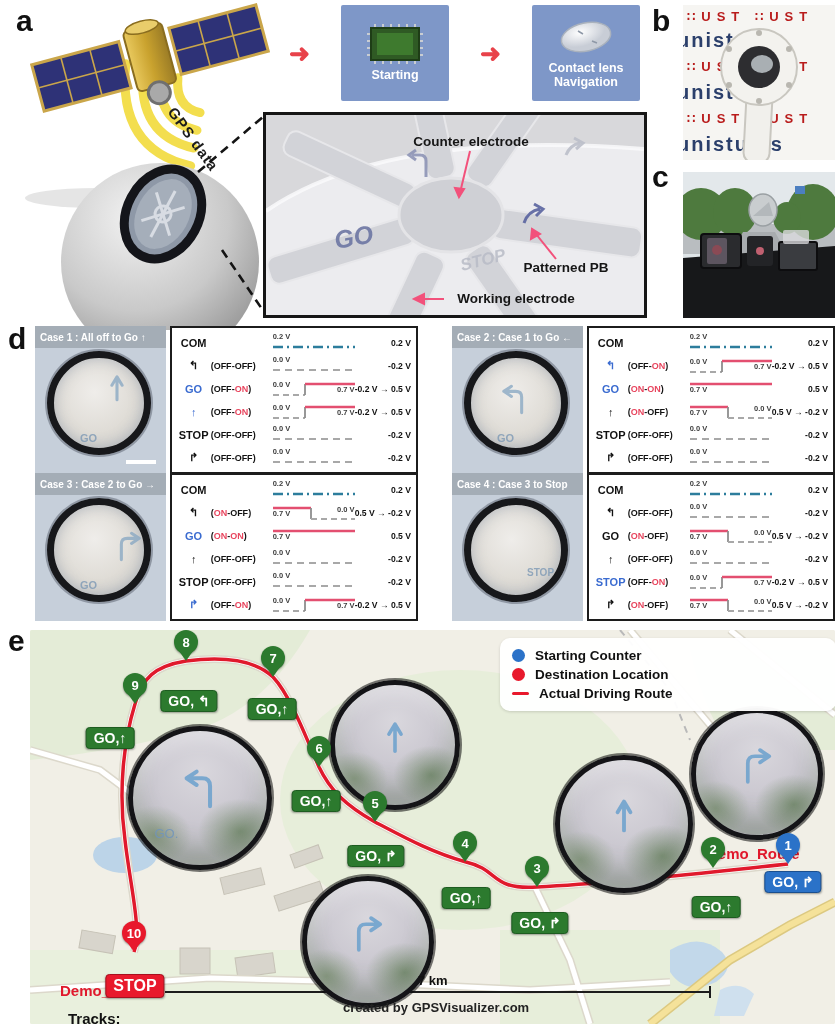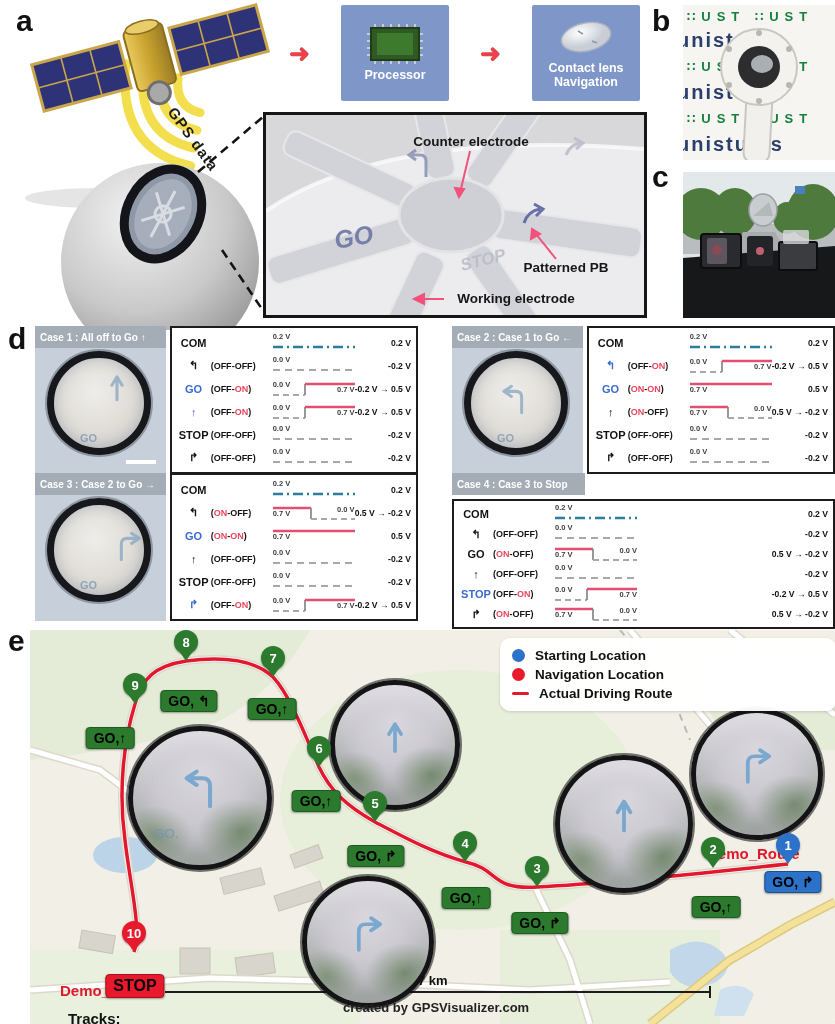--- a/index.html
+++ b/index.html
@@ -13,21 +13,21 @@
   .flowbox{width:108px;height:96px;background:#7e97c8;border-radius:2px;display:flex;flex-direction:column;
            align-items:center;justify-content:center;gap:4px;}
   .flowbox .lbl{color:#fff;font-weight:bold;font-size:12.5px;text-align:center;line-height:1.15;white-space:pre-line;}
   .flowarrow{flex:1;text-align:center;color:#e8424a;font-size:25px;font-weight:bold;line-height:1;}
   .detailbox{position:absolute;left:263px;top:112px;width:384px;height:206px;background:#efeff2;
              border:3px solid #161616;box-sizing:border-box;overflow:hidden;}
 
   
   .photo-b{position:absolute;left:683px;top:5px;width:152px;height:155px;background:#f6f5f2;overflow:hidden;}
   .patrow{position:absolute;white-space:nowrap;font-weight:bold;}
-  .patrow.red{color:#15803d;font-size:13px;letter-spacing:6px;}
+  .patrow.red{color:#b91c1c;font-size:13px;letter-spacing:6px;}
   .patrow.navy{color:#2b3f6b;font-size:20px;letter-spacing:2px;}
   .photo-c{position:absolute;left:683px;top:172px;width:152px;height:146px;background:#dfe5e8;overflow:hidden;}
 
   
   .case{position:absolute;width:383px;height:148px;display:flex;gap:4px;}
   .case-left{width:133px;display:flex;flex-direction:column;}
   .case-title{height:22px;background:#a4adb6;color:#fff;font-weight:bold;font-size:10px;
               display:flex;align-items:center;padding-left:5px;box-sizing:border-box;white-space:nowrap;}
   .case-photo{position:relative;flex:1;background:#c6cfda;overflow:hidden;}
   .dish{position:absolute;left:12px;top:3px;width:104px;height:104px;border-radius:50%;
@@ -57,21 +57,21 @@
            radial-gradient(40% 32% at 16% 78%, rgba(86,122,68,.45), rgba(86,122,68,0) 70%),
            radial-gradient(circle at 50% 30%, #d9d7dd 0%, #c6c3cc 60%, #b3b0ba 100%);}
   .inset .gotext{position:absolute;left:16%;bottom:18%;font-weight:normal;color:#6f94bd;opacity:.85;font-size:13px;}
   .pin{position:absolute;width:24px;height:24px;border-radius:50%;color:#fff;font-weight:bold;font-size:13px;
        display:flex;align-items:center;justify-content:center;z-index:6;box-shadow:0 1px 2px rgba(0,0,0,.4);}
   .pin:after{content:"";position:absolute;left:50%;top:21px;transform:translateX(-50%);
              border:7px solid transparent;border-top-width:10px;border-bottom-width:0;}
   .pin.green{background:#2c7a2e;} .pin.green:after{border-top-color:#2c7a2e;}
   .pin.blue{background:#2b72c8;}  .pin.blue:after{border-top-color:#2b72c8;}
   .pin.red{background:#e8192c;}   .pin.red:after{border-top-color:#e8192c;}
-  .cpl{position:absolute;transform:translate(-50%,-50%);padding:2px 7px;border-radius:4px;color:#000000;
+  .cpl{position:absolute;transform:translate(-50%,-50%);padding:2px 7px;border-radius:4px;color:#ffffff;
        font-weight:bold;font-size:14px;white-space:nowrap;z-index:7;box-shadow:0 1px 2px rgba(0,0,0,.35);}
   .cpl.green{background:#2c7a2e;border:1px solid #1d5c20;}
   .cpl.blue{background:#2b72c8;border:1px solid #1a4f8f;}
   .cpl.red{background:#e8192c;border:1px solid #a80f1e;font-size:16px;}
   .legend{position:absolute;left:470px;top:8px;width:312px;background:rgba(255,255,255,.96);border-radius:10px;
           padding:8px 12px;z-index:9;box-shadow:0 1px 3px rgba(0,0,0,.15);}
   .lgrow{display:flex;align-items:center;gap:10px;height:19px;font-weight:bold;font-size:13.5px;color:#111;}
   .lgdot{width:13px;height:13px;border-radius:50%;flex:0 0 auto;}
   .lgline{width:17px;height:3px;border-radius:2px;flex:0 0 auto;}
   .maptext{position:absolute;font-weight:bold;z-index:8;white-space:nowrap;}
@@ -151,21 +151,21 @@
     <div class="flowbox">
       <svg width="64" height="40">
         <g stroke="#c9cdd2" stroke-width="2">
           <path d="M12 4 V0 M20 4 V0 M28 4 V0 M36 4 V0 M44 4 V0 M52 4 V0"></path>
           <path d="M12 36 V40 M20 36 V40 M28 36 V40 M36 36 V40 M44 36 V40 M52 36 V40"></path>
           <path d="M8 10 H4 M8 17 H4 M8 24 H4 M8 31 H4 M56 10 H60 M56 17 H60 M56 24 H60 M56 31 H60"></path>
         </g>
         <rect x="8" y="4" width="48" height="32" fill="#2f5a24" stroke="#1e3d16" stroke-width="2"></rect>
         <rect x="14" y="9" width="36" height="22" fill="#3e7a2e"></rect>
       </svg>
-      <div class="lbl">Processor</div>
+      <div class="lbl">Starting</div>
     </div>
     <div class="flowarrow">➜</div>
     <div class="flowbox">
       <svg width="60" height="40">
         <defs>
             <radialGradient id="lg" cx="40%" cy="30%">
               <stop offset="0%" stop-color="#ffffff"></stop>
               <stop offset="100%" stop-color="#c8cdd6"></stop>
             </radialGradient>
           </defs>
@@ -541,21 +541,21 @@
               <svg xmlns="http://www.w3.org/2000/svg" width="82" height="20" style="position:absolute;left:0;top:0;">
                 <line x1="0" y1="16" x2="32" y2="16" stroke="#a8a8a8" stroke-width="2" stroke-dasharray="6 4"></line>
       <line x1="32" y1="16" x2="32" y2="5" stroke="#8d8d8d" stroke-width="1.8"></line>
       <line x1="32" y1="5" x2="82" y2="5" stroke="#e34f70" stroke-width="2.6"></line>
               </svg>
             </div>
         <div class="val">-0.2 V → 0.5 V</div>
       </div>
     </div>
       </div>
-      <div class="case" style="left: 452px; top: 473px; flex-direction: column;">
+      <div class="case" style="left: 452px; top: 473px;">
     <div class="case-left">
       <div class="case-title">Case 4 : Case 3 to Stop</div>
       <div class="case-photo">
         <div class="dish">
               <div class="ptext" style="left:56px;top:62px;font-size:10px;">STOP</div>
             </div>
 
       </div>
     </div>
     <div class="case-table">
@@ -756,25 +756,25 @@
         <div class="cpl green" style="left: 80px; top: 108px;">GO,↑</div>
         <div class="pin red" style="left: 92px; top: 291px;">
           <span>10</span>
         </div>
         <div class="cpl red" style="left: 105px; top: 356px;">STOP</div>
       </div>
 
     <div class="legend">
         <div class="lgrow">
     <span class="lgdot" style="background:#2b72c8"></span>
-    <span>Starting Location</span>
+    <span>Starting Counter</span>
         </div>
         <div class="lgrow">
     <span class="lgdot" style="background:#e8192c"></span>
-    <span>Navigation Location</span>
+    <span>Destination Location</span>
         </div>
         <div class="lgrow">
     <span class="lgline" style="background:#e8192c"></span>
     <span>Actual Driving Route</span>
         </div>
       </div>
 
     <div class="maptext" style="left:38px;top:332px;color:#111;font-size:15px;z-index:6;margin-top:48px;">Tracks:</div>
     <div class="maptext" style="left:30px;top:352px;color:#e0192c;font-size:15px;z-index:6;">Demo_R</div>
     <div class="maptext" style="left:388px;top:343px;color:#111;font-size:13px;z-index:4;">7 km</div>

